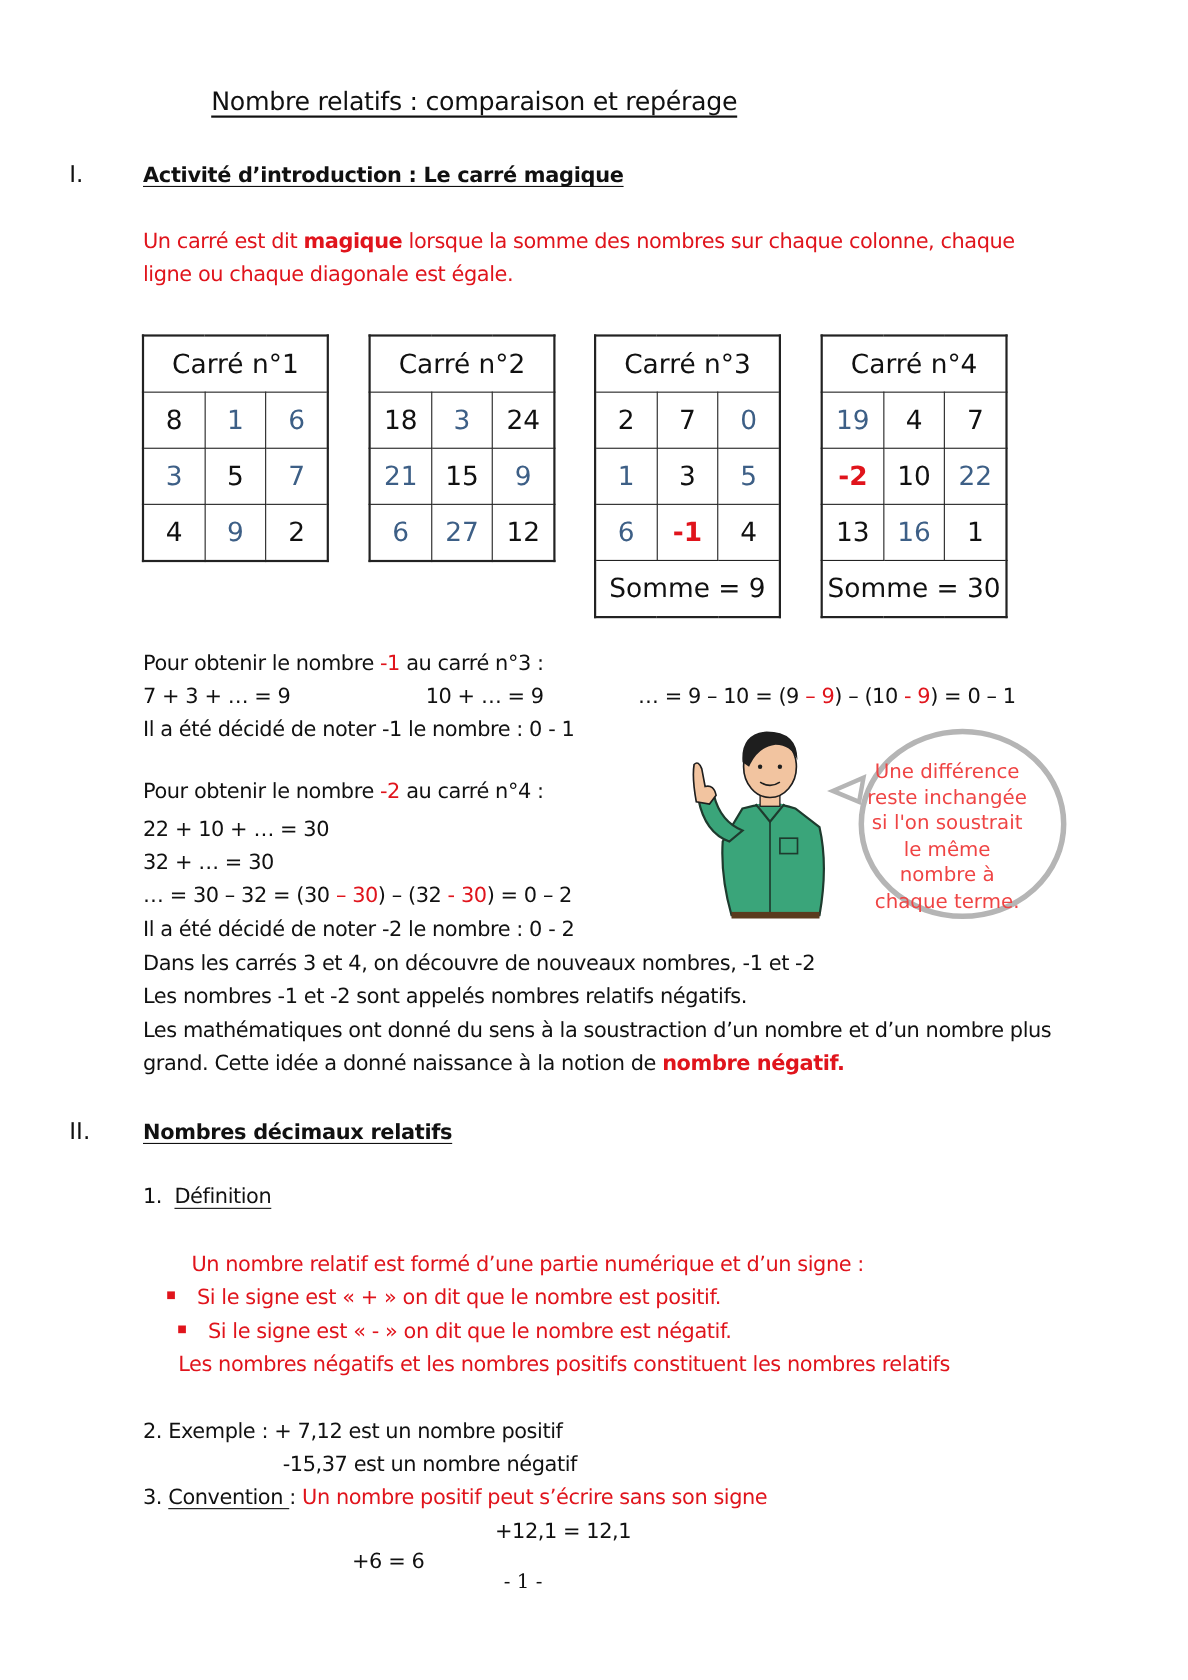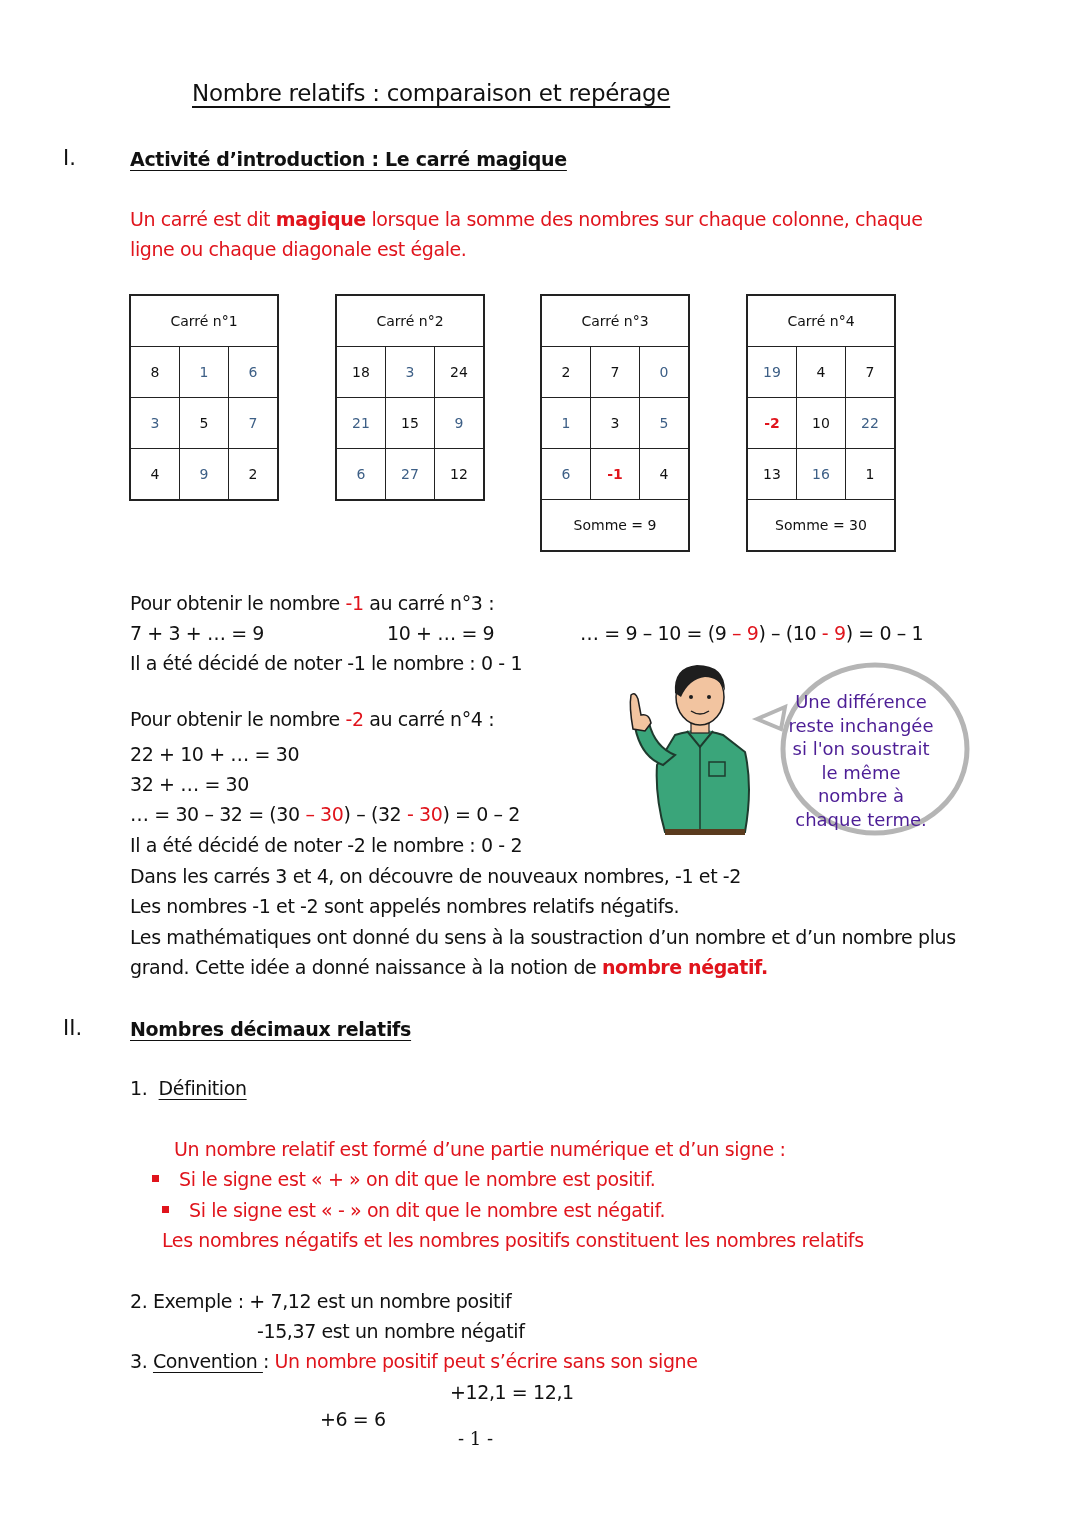--- a/index.html
+++ b/index.html
@@ -14,32 +14,32 @@
   }
   .sec-num { font-size: 21px; }
   .sec-title { font-size: 19px; font-weight: bold; text-decoration: underline; text-underline-offset: 4px; letter-spacing: -0.3px; }
   .txt { font-size: 19px; letter-spacing: -0.4px; }
   .red { color: #e0141c; }
   .blue { color: #3d5f86; }
   .bold { font-weight: bold; }
   .ul { text-decoration: underline; text-underline-offset: 4px; }
 
   .square {
-    position: absolute; top: 294px; width: 150px; border: 2px solid #222;
-    border-collapse: collapse; font-size: 14px;
+    position: absolute; top: 304px; width: 170px; border: 2px solid #222;
+    border-collapse: collapse; font-size: 24px;
   }
   .square td { border: 1.5px solid #222; text-align: center; height: 50px; padding: 0; }
   .square td.head { height: 50px; }
   .square td.cell { width: 50px; }
   .square td.neg { color: #e0141c; font-weight: bold; }
 
   .illus { position: absolute; left: 605px; top: 657px; width: 368px; height: 185px; }
   .bubble-text {
     position: absolute; left: 786px; top: 690px; width: 150px; text-align: center;
-    font-size: 18px; line-height: 23.5px; color: #4c1d95; white-space: normal;
+    font-size: 18px; line-height: 23.5px; color: #ef4444; white-space: normal;
   }
   .bullet { display: inline-block; width: 7px; height: 7px; background: #e0141c; margin-right: 20px; vertical-align: middle; position: relative; top: -2px; }
   .pagenum { font-family: "DejaVu Serif", serif; font-size: 18px; }
 </style>
 </head>
 <body>
 
 <div class="abs title">Nombre relatifs : comparaison et repérage</div>
 
 <div class="abs sec-num" style="left:63px; top:146px;">I.</div>

